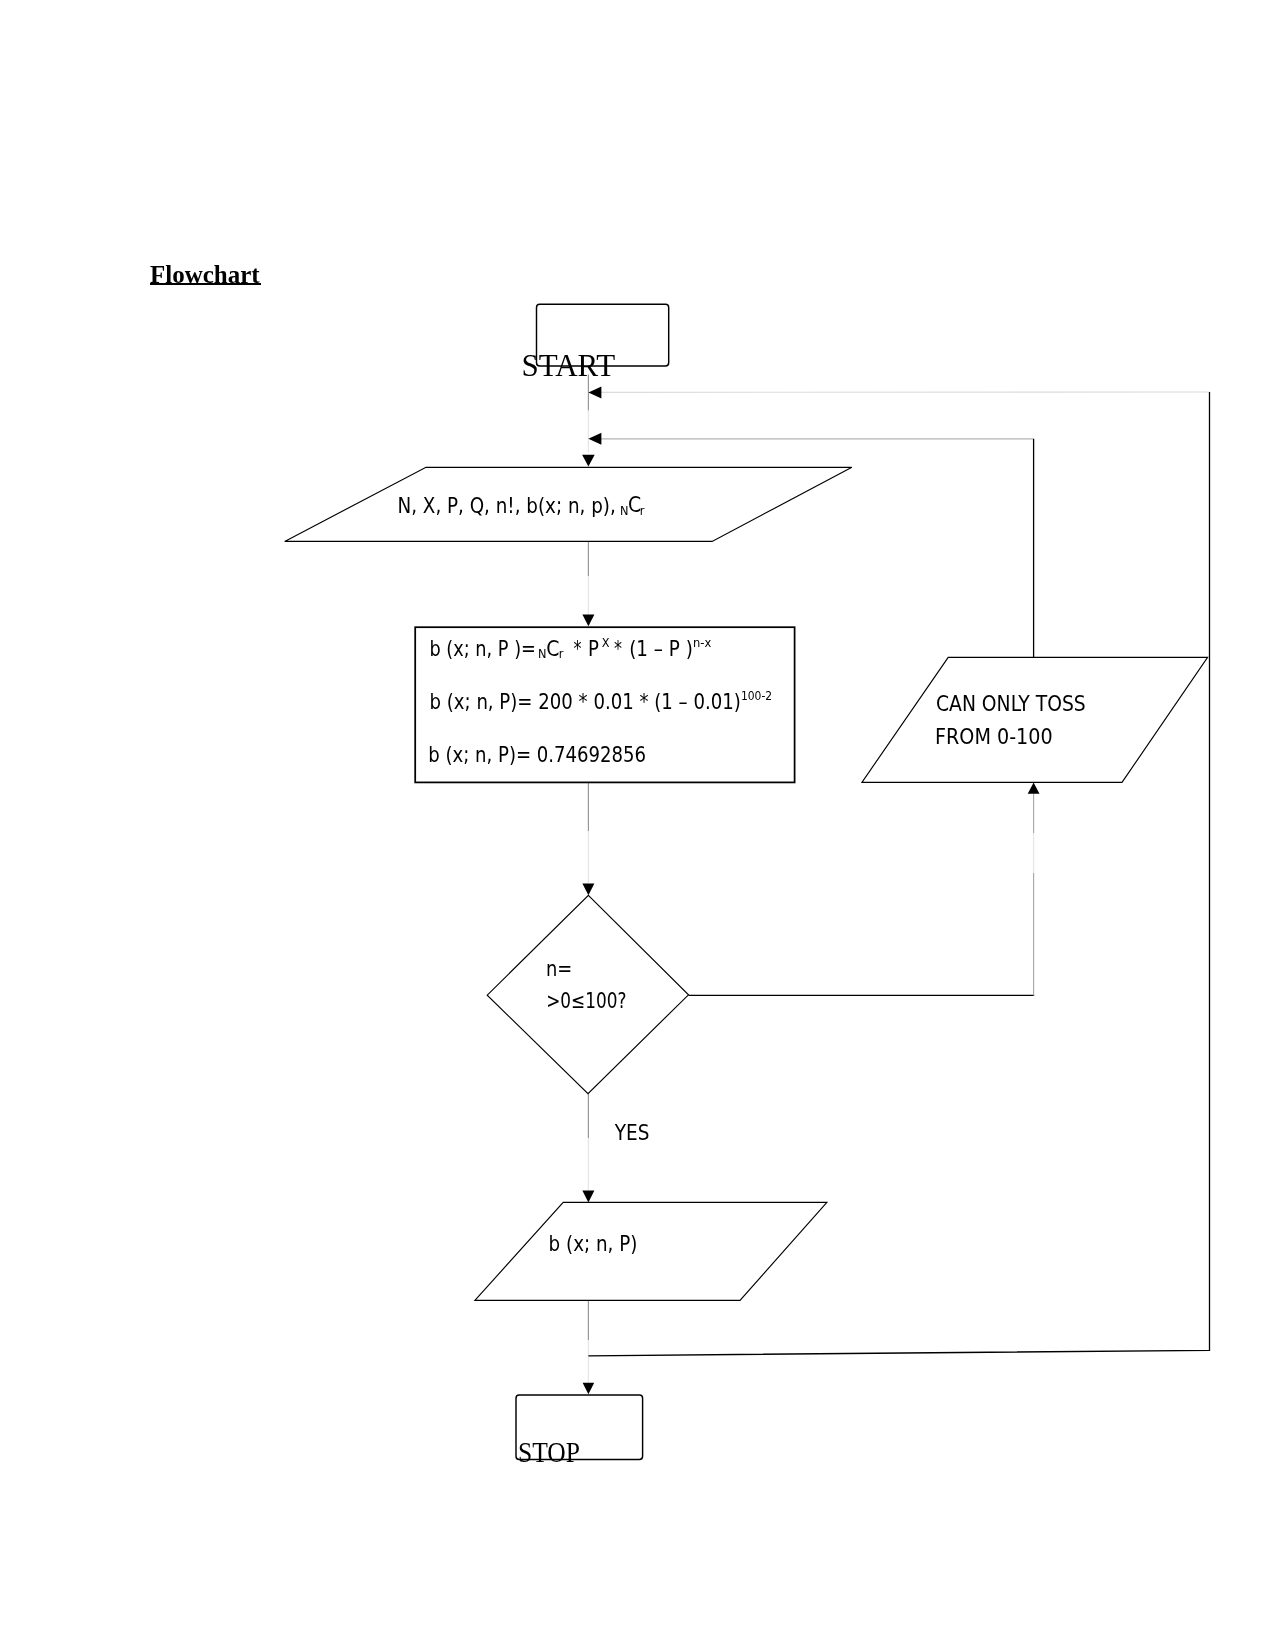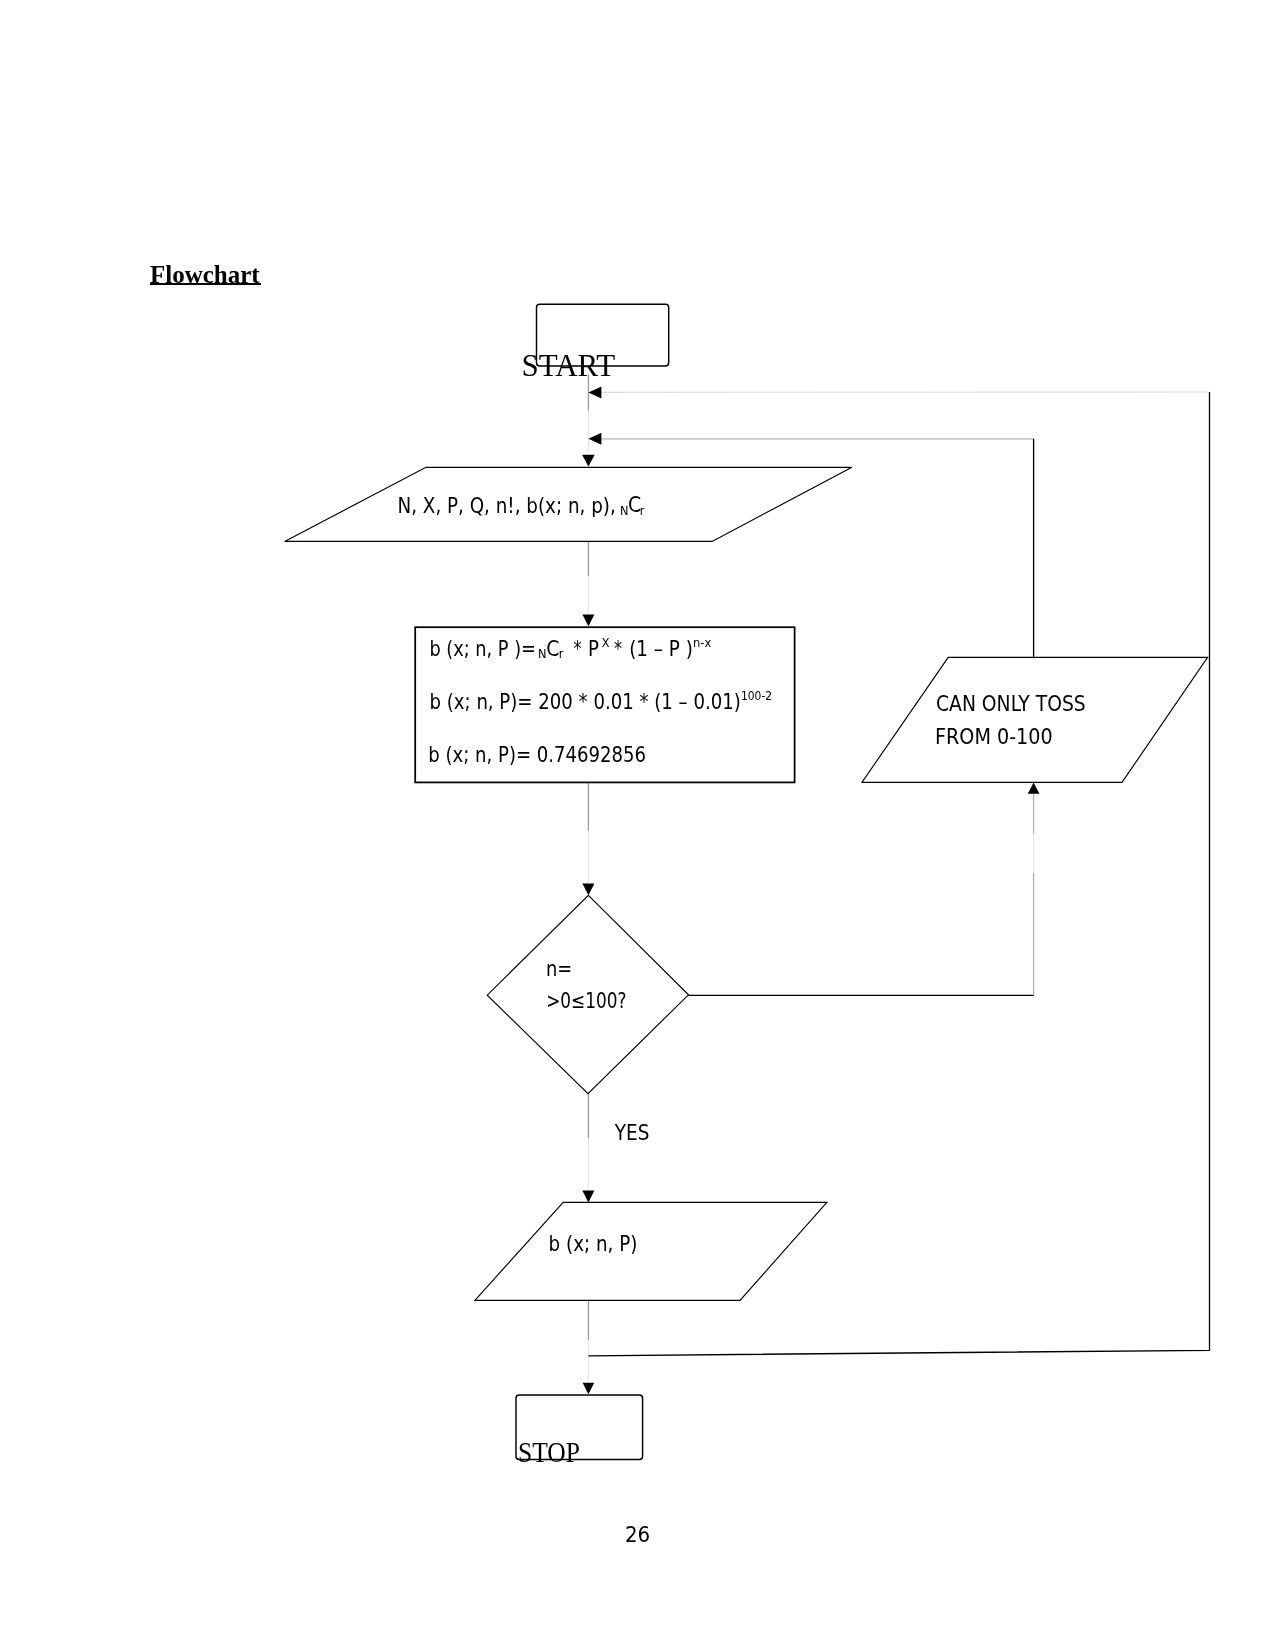--- a/index.html
+++ b/index.html
@@ -98,15 +98,14 @@
       <text class="t" x="546.0" y="975.8" textLength="26.3" lengthAdjust="spacingAndGlyphs">n=</text>
       <text class="t" x="546.2" y="1008.3" textLength="80.2" lengthAdjust="spacingAndGlyphs">&gt;0≤100?</text>
       <text class="t" x="614.8" y="1139.8" textLength="34.6" lengthAdjust="spacingAndGlyphs">YES</text>
       <text class="t" x="936.0" y="711.2" textLength="149.7" lengthAdjust="spacingAndGlyphs">CAN ONLY TOSS</text>
       <text class="t" x="935.0" y="743.9" textLength="117.6" lengthAdjust="spacingAndGlyphs">FROM 0-100</text>
       <text class="t" x="548.6" y="1251.4" textLength="88.8" lengthAdjust="spacingAndGlyphs">b (x; n, P)</text>
       <text class="tser" x="518.0" y="1462.4" textLength="62.0" lengthAdjust="spacingAndGlyphs" font-size="30px">STOP</text>
     </g>
   </svg>
 
-  <div id="pagenum">26</div>
 
 </div>
 
 </body></html>

